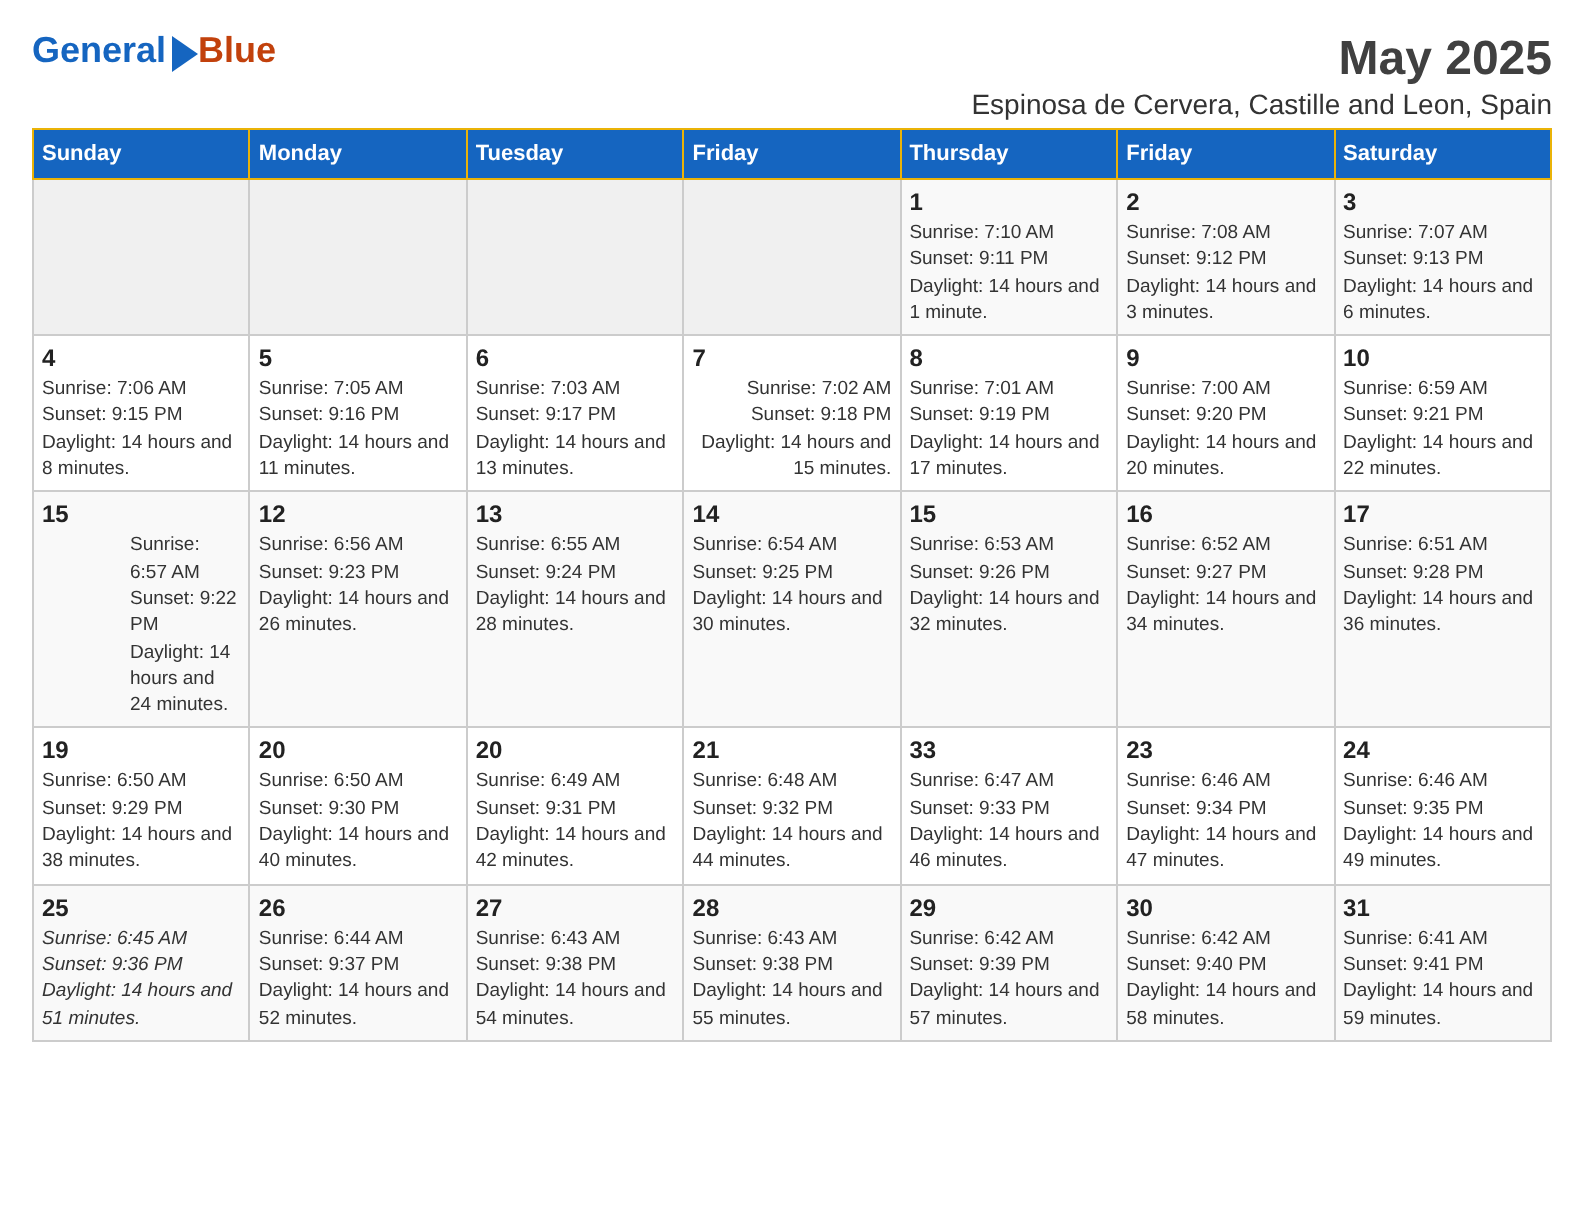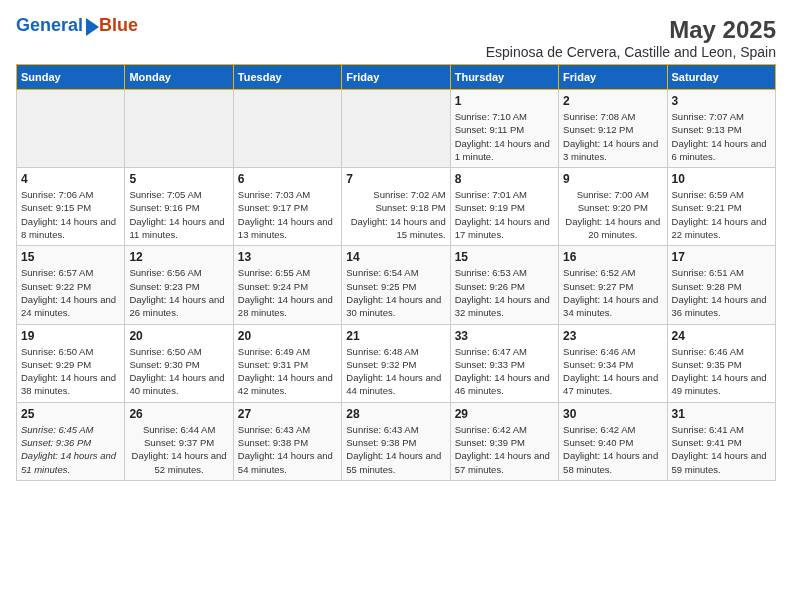--- a/index.html
+++ b/index.html
@@ -164,35 +164,35 @@
 Daylight: 14 hours and 15 minutes.</div>
         </td>
         <td>
           <span class="day-num">8</span>
           <div class="day-info" style="white-space: pre-line;">Sunrise: 7:01 AM
 Sunset: 9:19 PM
 Daylight: 14 hours and 17 minutes.</div>
         </td>
         <td>
           <span class="day-num">9</span>
-          <div class="day-info" style="white-space: pre-line; text-align: center;">Sunrise: 7:00 AM
+          <div class="day-info" style="white-space: pre-line;">Sunrise: 7:00 AM
 Sunset: 9:20 PM
 Daylight: 14 hours and 20 minutes.</div>
         </td>
         <td>
           <span class="day-num">10</span>
           <div class="day-info" style="white-space: pre-line;">Sunrise: 6:59 AM
 Sunset: 9:21 PM
 Daylight: 14 hours and 22 minutes.</div>
         </td>
       </tr>
       <tr>
         <td>
           <span class="day-num">15</span>
-          <div class="day-info" style="white-space: pre-line;">Sunrise: 6:57 AM
+          <div class="day-info" style="white-space: pre-line; margin-left: 44px;">Sunrise: 6:57 AM
 Sunset: 9:22 PM
 Daylight: 14 hours and 24 minutes.</div>
         </td>
         <td>
           <span class="day-num">12</span>
           <div class="day-info" style="white-space: pre-line;">Sunrise: 6:56 AM
 Sunset: 9:23 PM
 Daylight: 14 hours and 26 minutes.</div>
         </td>
         <td>
@@ -272,21 +272,21 @@
       </tr>
       <tr>
         <td>
           <span class="day-num">25</span>
           <div class="day-info" style="white-space: pre-line; font-style: italic;">Sunrise: 6:45 AM
 Sunset: 9:36 PM
 Daylight: 14 hours and 51 minutes.</div>
         </td>
         <td>
           <span class="day-num">26</span>
-          <div class="day-info" style="white-space: pre-line; text-align: center;">Sunrise: 6:44 AM
+          <div class="day-info" style="white-space: pre-line;">Sunrise: 6:44 AM
 Sunset: 9:37 PM
 Daylight: 14 hours and 52 minutes.</div>
         </td>
         <td>
           <span class="day-num">27</span>
           <div class="day-info" style="white-space: pre-line;">Sunrise: 6:43 AM
 Sunset: 9:38 PM
 Daylight: 14 hours and 54 minutes.</div>
         </td>
         <td>

